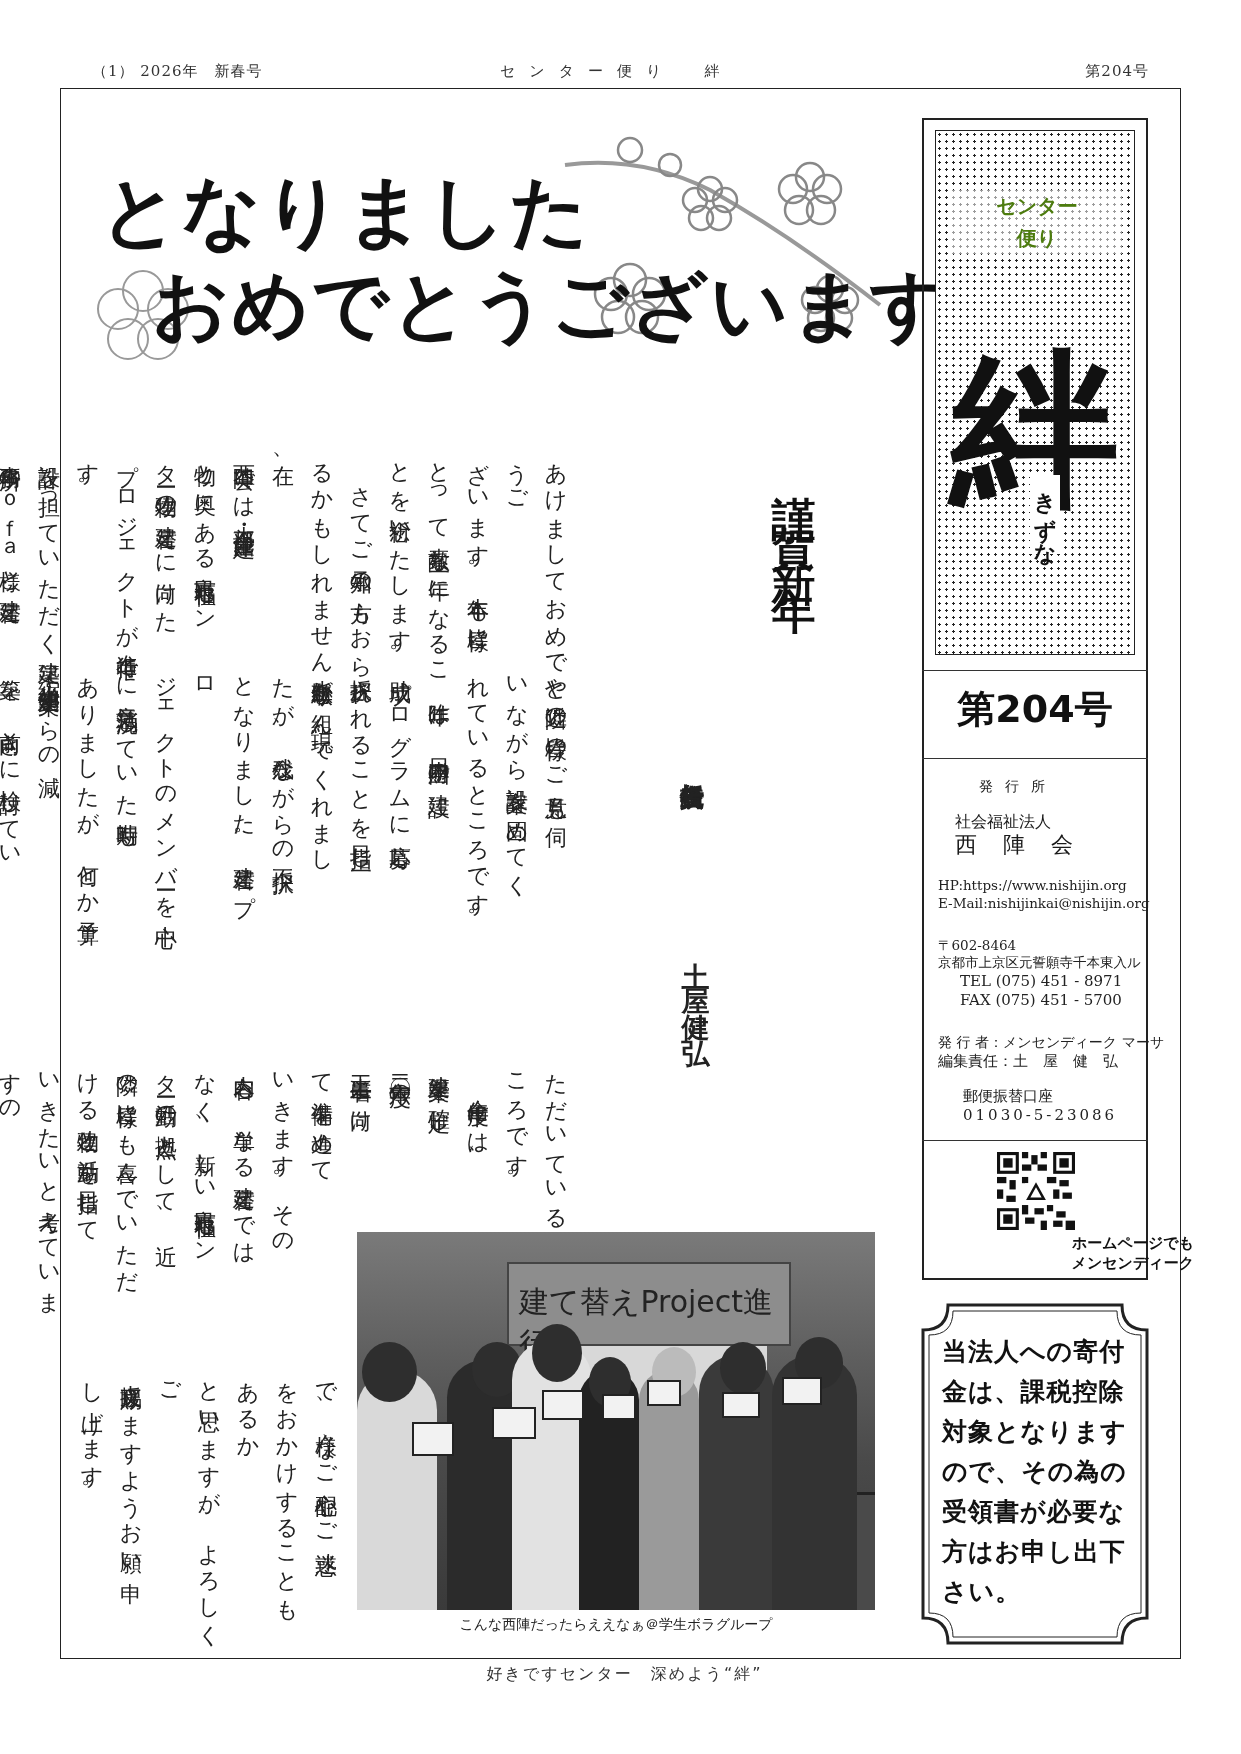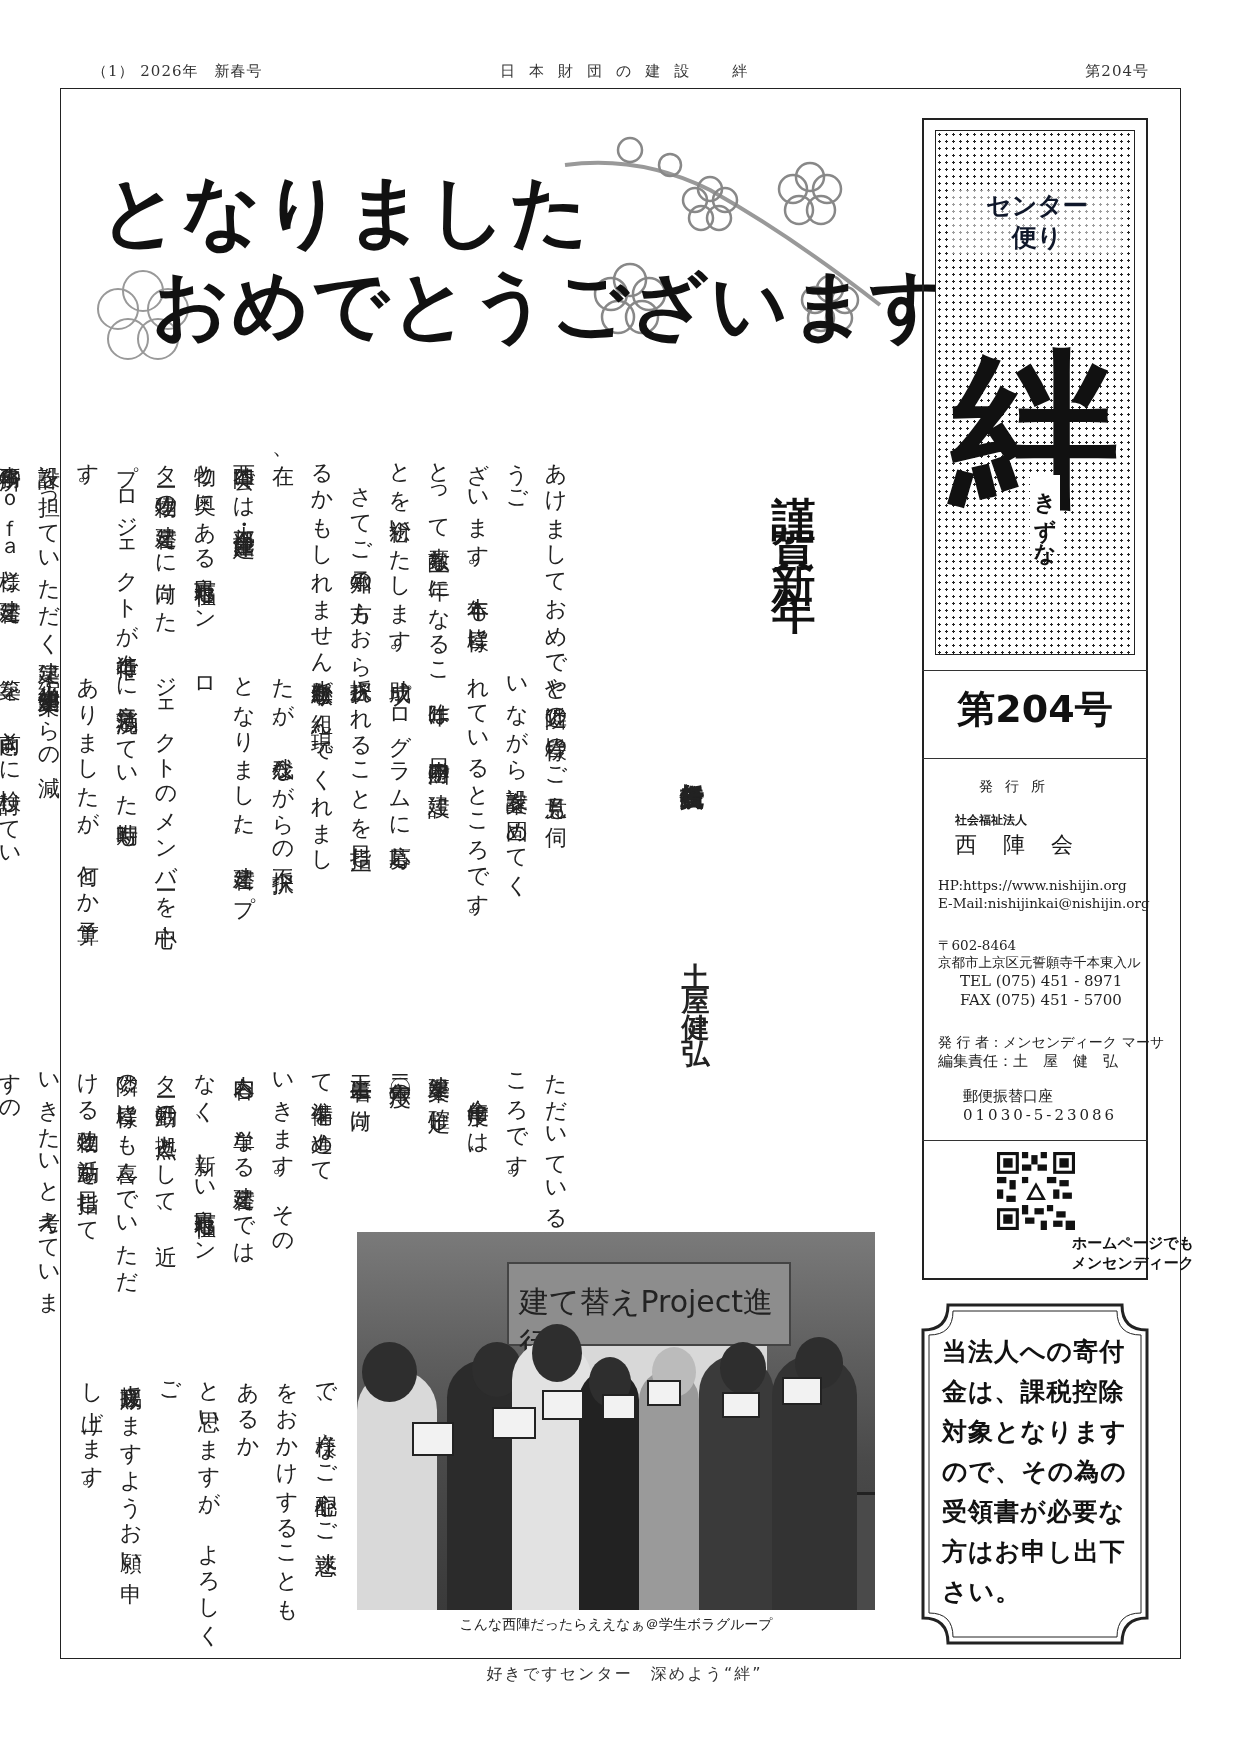--- a/index.html
+++ b/index.html
@@ -35,42 +35,42 @@
   .sign { position:absolute; background:#f2f2f2; border:2px solid #222; }
   .caption { left:357px; top:1616px; width:518px; text-align:center; font-size:14px; font-family:"DejaVu Sans", sans-serif; color:#222; }
   
   .footer { left:4px; width:1241px; top:1664px; text-align:center; font-size:16px; color:#333; font-family:"DejaVu Sans", sans-serif; letter-spacing:2px; }
   
   .side { left:922px; top:118px; width:226px; height:1162px; border:2px solid #222; box-sizing:border-box; }
   .masthead { left:935px; top:130px; width:200px; height:525px; border:1.5px solid #222; box-sizing:border-box;
     background-color:#fff;
     background-image: radial-gradient(#222 1.1px, transparent 1.4px);
     background-size:7px 7px; }
-  .mast-title { left:952px; top:190px; width:170px; text-align:center; font-family:"DejaVu Sans", sans-serif; font-weight:bold; font-size:25px; line-height:32px; color:#0f172a; background:rgba(255,255,255,0.55); }
+  .mast-title { left:952px; top:190px; width:170px; text-align:center; font-family:"DejaVu Sans", sans-serif; font-weight:bold; font-size:20px; line-height:32px; color:#4d7c0f; background:rgba(255,255,255,0.55); }
   .mast-kanji { left:945px; top:315px; width:180px; text-align:center; font-family:"DejaVu Sans", sans-serif; font-weight:bold; font-size:168px; color:#111; line-height:230px; }
   .mast-kana { left:1030px; top:475px; font-family:"DejaVu Sans", sans-serif; font-weight:bold; font-size:22px; line-height:30px; color:#111; background:#fff; padding:2px 0; writing-mode:vertical-rl; }
   .divider { left:922px; width:226px; height:0; border-top:1.5px solid #333; }
   .issue-big { left:922px; top:684px; width:226px; text-align:center; font-family:"DejaVu Sans", sans-serif; font-weight:bold; font-size:38px; color:#111; }
   .pub { left:922px; width:192px; font-size:14px; color:#222; }
   .pub-label { top:778px; text-align:center; letter-spacing:12px; }
-  .pub-type { left:955px; top:812px; font-size:12px;font-weight:bold; }
+  .pub-type { left:955px; top:812px; font-size:16px; }
   .pub-org { left:955px; top:830px; font-size:22px; letter-spacing:26px; }
   .pub-line { left:938px; font-size:13.5px; color:#222; white-space:nowrap; }
   .qr { left:997px; top:1152px; width:78px; height:78px; }
   .qr-text { left:922px; top:1233px; width:272px; text-align:right; font-family:"DejaVu Sans", sans-serif; font-weight:bold; font-size:15px; line-height:20px; color:#111; }
   .donation { left:920px; top:1302px; width:230px; height:344px; }
   .donation-text { left:942px; top:1332px; width:190px; font-family:"DejaVu Sans", sans-serif; font-weight:bold; font-size:25px; line-height:40px; color:#111; letter-spacing:1px; }
   .blossom { left:560px; top:135px; width:330px; height:230px; }
   .blossom-left { left:95px; top:262px; width:100px; height:110px; }
 </style>
 </head>
 <body>
 
 <div class="abs hdr hdr-left">（1） 2026年　新春号</div>
-<div class="abs hdr hdr-center">日本財団の建設　絆</div>
+<div class="abs hdr hdr-center">センター便り　絆</div>
 <div class="abs hdr hdr-right">第204号</div>
 
 <div class="abs frame"></div>
 
 <svg class="abs blossom" viewBox="0 0 330 230">
   <g fill="none" stroke="#888" stroke-width="2.5">
     <path d="M5 30 Q80 20 150 55 Q230 100 320 170" stroke="#999" stroke-width="4"></path>
     <circle cx="70" cy="15" r="12"></circle>
       <circle cx="110" cy="30" r="11"></circle>
     <g transform="translate(150,70)">

